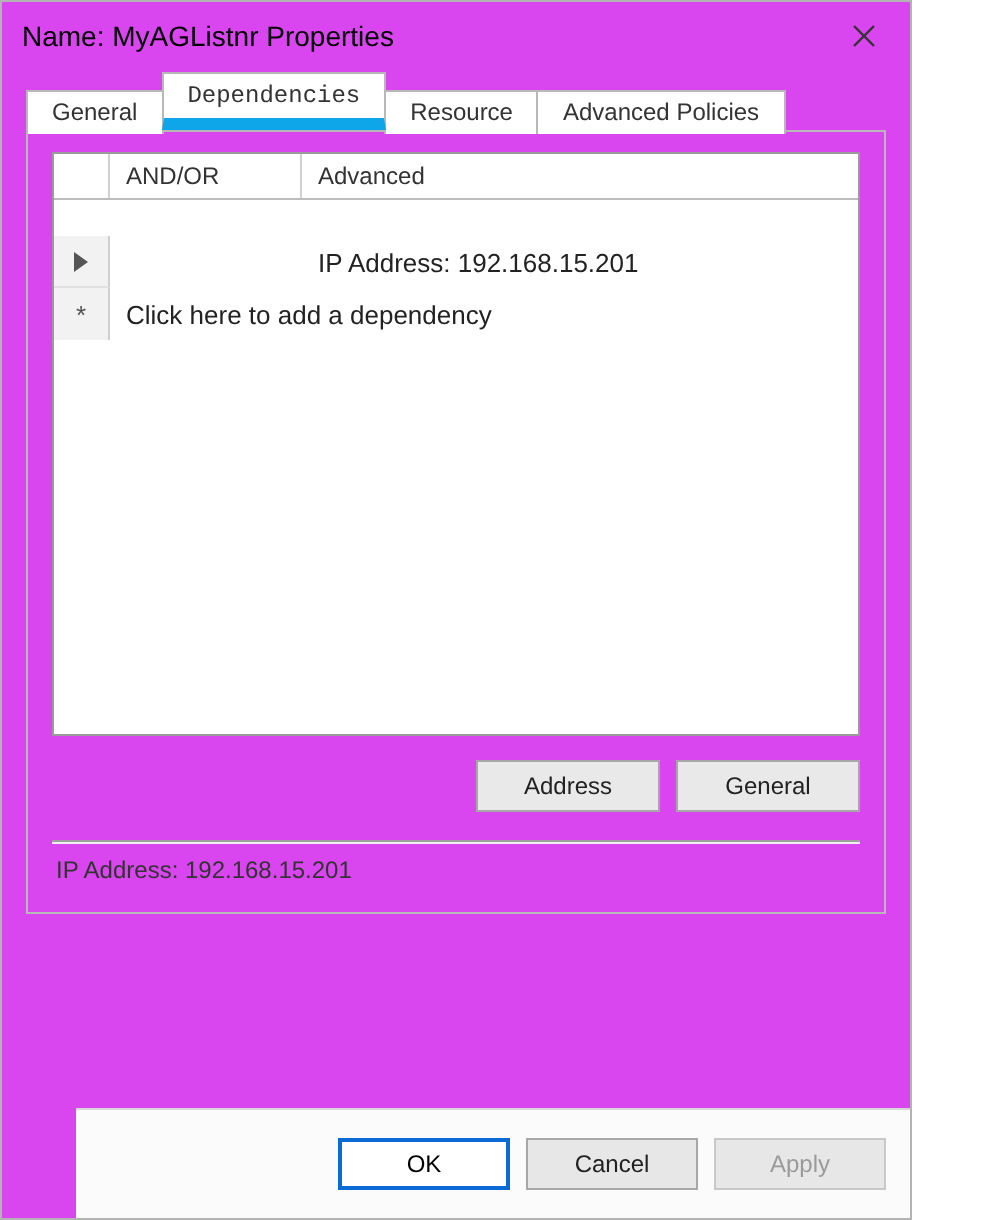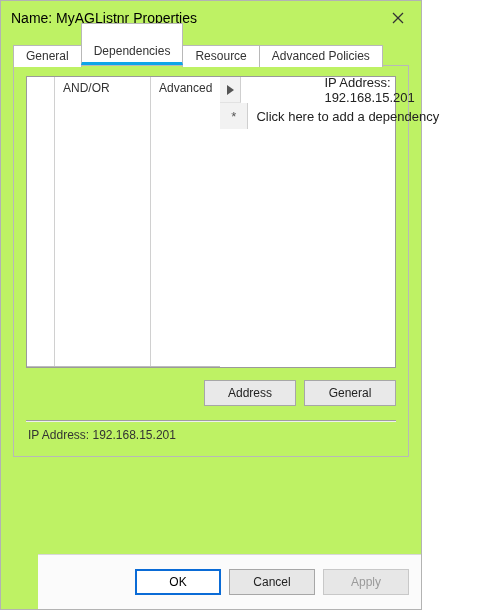--- a/index.html
+++ b/index.html
@@ -7,27 +7,27 @@
     padding: 0;
     width: 500px;
     height: 610px;
     font-family: "Segoe UI", Tahoma, sans-serif;
     font-size: 12px;
     background: #fff;
     color: #000;
     overflow: hidden;
   }
   .window {
-    width: 422px;
+    width: 456px;
     height: 610px;
     border: 1px solid #b3b3b3;
     box-sizing: border-box;
     display: flex;
     flex-direction: column;
-    background: #bef264;
+    background: #d946ef;
   }
   
   .titlebar {
     height: 34px;
     display: flex;
     align-items: center;
     justify-content: space-between;
     padding: 0 0 0 10px;
     font-size: 14px;
   }
@@ -65,25 +65,26 @@
     border: 1px solid #b8b8b8;
     border-bottom: none;
     background: #fff;
     position: relative;
     top: 1px;
     font-size: 12px;
     color: #333;
   }
   .tab + .tab { margin-left: -1px; }
   .tab.active {
-    border-bottom: 3px solid #0ea5e9;
+    border-bottom: 6px solid #0ea5e9;
     z-index: 2;
     top: 0;
-    padding-top: 20px;
+    padding-top: 4px;
     padding-bottom: 4px;
+    font-family: Liberation Mono, monospace;
   }
   .tab.inactive { top: 2px; }
 
   .tab-panel {
     border: 1px solid #b8b8b8;
     flex: 0 0 auto;
     padding: 10px 12px 12px 12px;
     display: flex;
     flex-direction: column;
   }
@@ -93,21 +94,22 @@
     margin-bottom: 8px;
     color: #222;
   }
 
   
   .grid-wrap {
     border: 1px solid #9a9a9a;
     background: #fff;
     height: 290px;
     display: flex;
-    flex-direction: row;
+    flex-direction: column;
+    gap: 18px;
   }
   .grid-header {
     display: flex;
     border-bottom: 1px solid #bcbcbc;
     background: #fff;
   }
   .gh-cell {
     padding: 4px 8px;
     font-size: 12px;
     color: #333;

